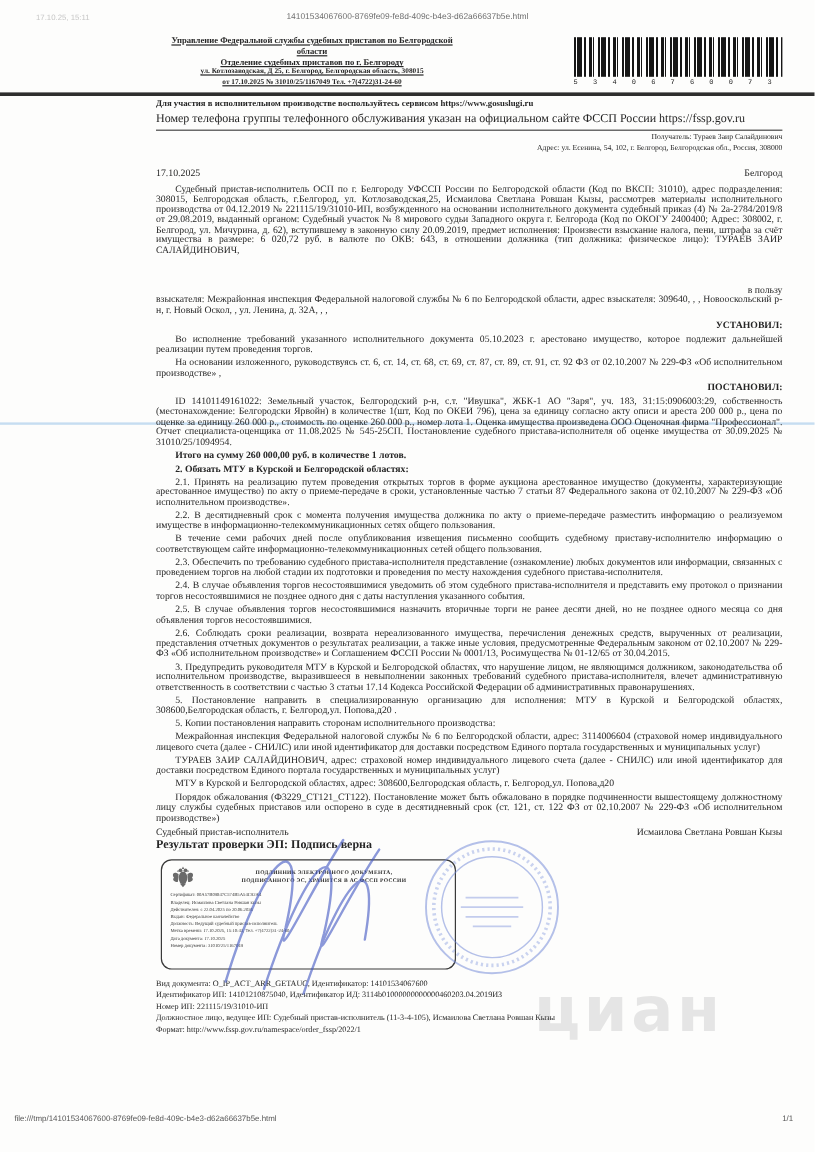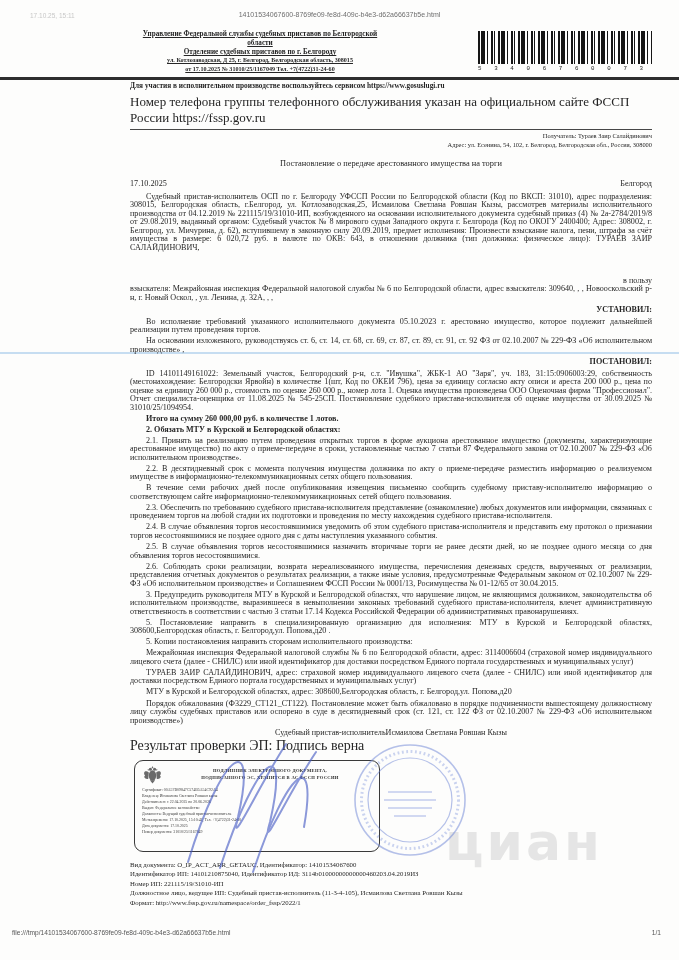--- a/index.html
+++ b/index.html
@@ -26,34 +26,34 @@
   .lh-addr{font-size:6.1px;font-weight:bold;line-height:1.3;margin-top:1px;}
   .bc-wrap{width:174px;margin-top:1px;}
   .bars{height:33px;background:repeating-linear-gradient(90deg,
         #161616 0 2px,#fff 2px 3px,#161616 3px 7px,#fff 7px 9px,
         #161616 9px 10px,#fff 10px 13px,#161616 13px 15px,#fff 15px 16px,
         #161616 16px 17px,#fff 17px 20px);}
   .bc-digits{font-family:"Liberation Mono",monospace;font-size:5.8px;letter-spacing:4.6px;
              text-align:center;margin-top:1px;white-space:nowrap;overflow:hidden;}
   .rule-full{height:2.4px;background:#2e2e2e;width:679px;margin:3px 0 1px -130px;}
   .notice1{font-size:7.3px;font-weight:bold;margin-top:1px;}
-  .notice2{font-size:13px;margin-top:4px;}
+  .notice2{font-size:10px;margin-top:4px;}
   .rule{height:1.2px;background:#474747;margin:3px 0 2px 0;}
   .recipient{text-align:right;font-size:6.4px;line-height:1.4;margin-top:2px;}
   .title{text-align:center;font-size:8.4px;margin-top:9px;}
   .dateline{display:flex;justify-content:space-between;font-size:8.2px;margin-top:11px;gap:48px;}
   #doc-blocks{margin-top:5px;font-size:8.1px;line-height:1.05;}
   #doc-blocks .b-p{margin:2.6px 0;text-align:justify;text-indent:16px;}
   #doc-blocks .b-p-bold{margin:2.6px 0;text-align:justify;text-indent:16px;font-weight:bold;}
   #doc-blocks .b-plain{margin:0;text-align:justify;}
   #doc-blocks .b-right{margin:0;text-align:right;}
   #doc-blocks .b-heading{margin:3.5px 0;text-align:right;font-weight:bold;}
   #doc-blocks .b-spacer{height:22px;}
-  .sig-row{display:flex;justify-content:center;font-size:8.1px;margin-top:3px;}
-  .ep-line{font-size:14px;margin-top:1px;}
+  .sig-row{display:flex;justify-content:space-between;font-size:8.1px;margin-top:3px;}
+  .ep-line{font-size:10px;margin-top:1px;font-weight:bold;}
   .stamp-zone{position:relative;margin-top:4px;height:98px;}
   .stamp-box{position:absolute;left:4px;top:2px;width:246px;height:92px;border:1.4px solid #3a3a3a;
              border-radius:9px;padding:4px 7px;box-sizing:border-box;background:rgba(255,255,255,.0);}
   .stamp-head{display:flex;gap:5px;align-items:center;}
   .eagle{width:21px;height:19px;flex:none;}
   .stamp-title{flex:1;font-size:4.6px;font-weight:bold;text-align:center;line-height:1.35;
                letter-spacing:.3px;color:#2c2c2c;}
   .stamp-lines{margin-top:3px;font-size:3.9px;line-height:1.55;color:#3d3d3d;}
   .ink-overlay{position:absolute;left:28px;top:-36px;width:360px;height:160px;pointer-events:none;}
   .meta{font-size:6.8px;line-height:1.38;margin-top:4px;}
@@ -86,21 +86,20 @@
     <div class="rule-full"></div>
     <div class="notice1">Для участия в исполнительном производстве воспользуйтесь сервисом https://www.gosuslugi.ru</div>
     <div class="notice2">Номер телефона группы телефонного обслуживания указан на официальном сайте ФССП России https://fssp.gov.ru</div>
     <div class="rule"></div>
 
     <div class="recipient">
       <div>Получатель: Тураев Заир Салайдинович</div>
       <div>Адрес: ул. Есенина, 54, 102, г. Белгород, Белгородская обл., Россия, 308000</div>
     </div>
 
-    <div class="title">Постановление о передаче арестованного имущества на торги</div>
 
     <div class="dateline">
       <span>17.10.2025</span>
       <span>Белгород</span>
     </div>
 
     <div id="doc-blocks">
         <div class="b-p">Судебный пристав-исполнитель ОСП по г. Белгороду УФССП России по Белгородской области (Код по ВКСП: 31010), адрес подразделения: 308015, Белгородская область, г.Белгород, ул. Котлозаводская,25, Исмаилова Светлана Ровшан Кызы, рассмотрев материалы исполнительного производства от 04.12.2019 №  221115/19/31010-ИП, возбужденного на основании исполнительного документа судебный приказ (4) № 2а-2784/2019/8 от 29.08.2019, выданный органом: Судебный участок № 8 мирового судьи Западного округа г. Белгорода (Код по ОКОГУ 2400400; Адрес: 308002, г. Белгород, ул. Мичурина, д. 62), вступившему в законную силу 20.09.2019, предмет исполнения: Произвести взыскание налога, пени, штрафа за счёт имущества в размере: 6 020,72 руб. в валюте по ОКВ: 643, в отношении должника (тип должника: физическое лицо): ТУРАЕВ ЗАИР САЛАЙДИНОВИЧ,</div>
         <div class="b-spacer"></div>
         <div class="b-right">в пользу</div>

